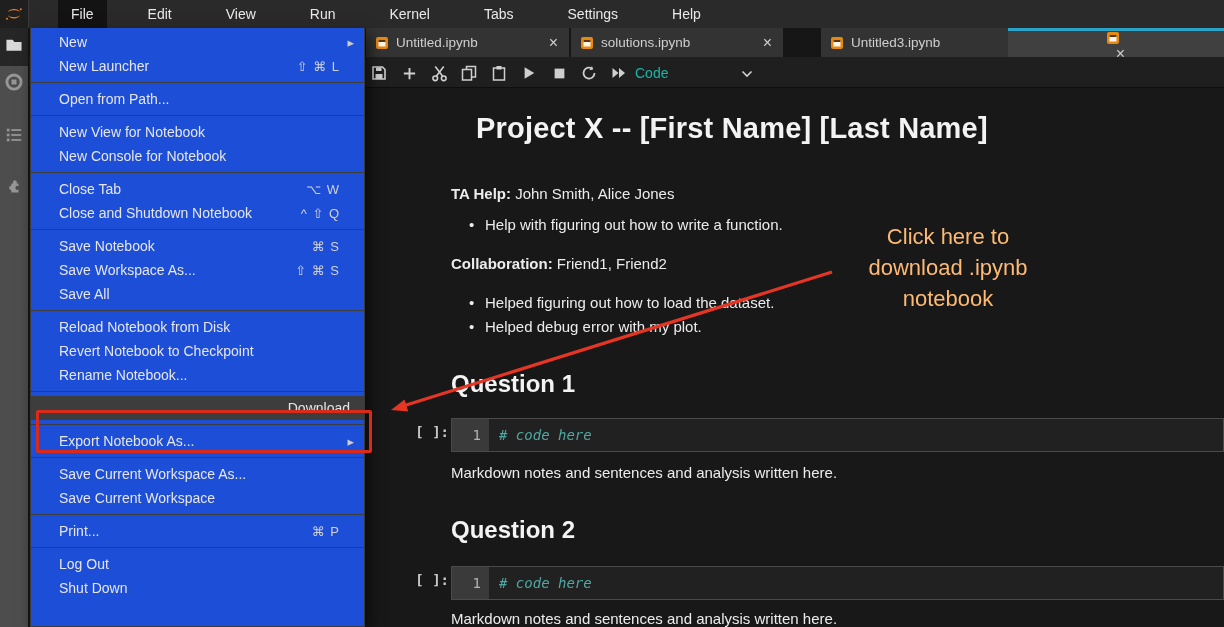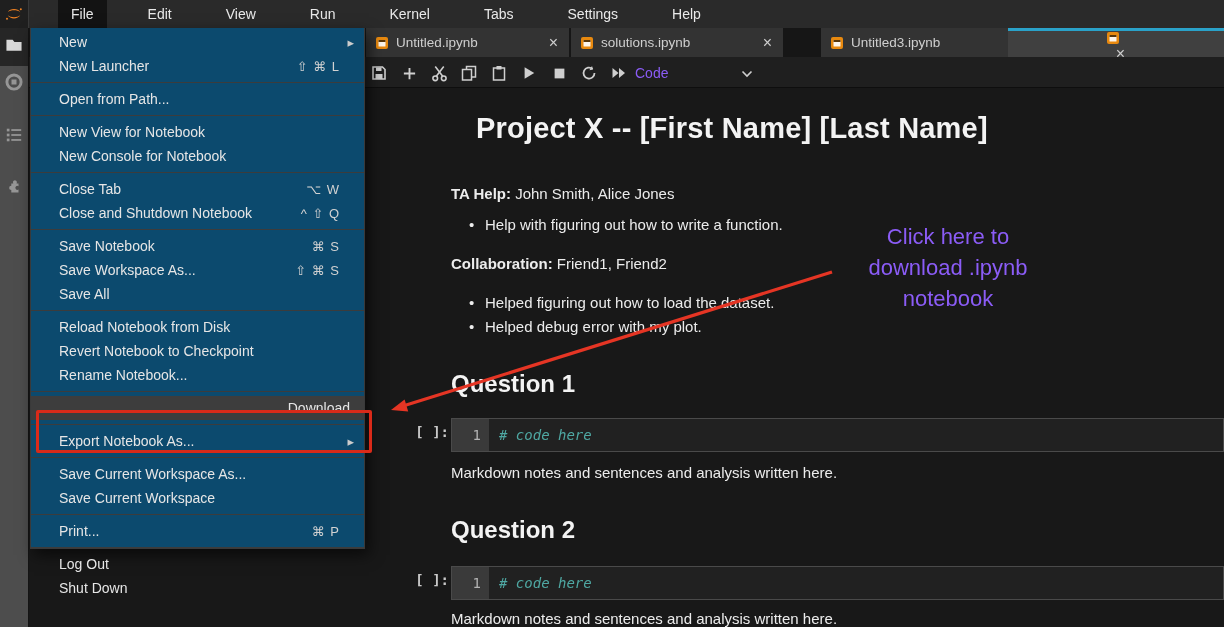--- a/index.html
+++ b/index.html
@@ -44,21 +44,21 @@
   .tab.active { background:#404040; color:#f2f2f2; border-top:3px solid #2aa2c9; padding-top:0; }
   .nb-icon { display:flex; margin-right:7px; }
   .tab-title { flex:1; white-space:nowrap; overflow:hidden; }
   .tab-close { color:#cfcfcf; font-size:16px; margin-left:8px; padding:0 3px; }
   
   .toolbar {
     position:absolute; left:29px; top:57px; width:1195px; height:31px;
     background:#1f1f1f; border-bottom:1px solid #0e0e0e; z-index:5;
   }
   .tb-btn { position:absolute; top:4px; width:24px; height:24px; display:flex; align-items:center; justify-content:center; }
-  .celltype { position:absolute; top:0; left:600px; width:130px; height:31px; display:flex; align-items:center; justify-content:space-between; color:#8b5cf6; font-size:14px; padding:0 6px; }
+  .celltype { position:absolute; top:0; left:600px; width:130px; height:31px; display:flex; align-items:center; justify-content:space-between; color:#14b8a6; font-size:14px; padding:0 6px; }
   
   .content { position:absolute; left:29px; top:88px; width:1195px; height:539px; background:#181818; z-index:1; }
   .abs { position:absolute; }
   .nb-title { left:447px; top:24px; font-size:29px; font-weight:700; color:#f3f3f3; letter-spacing:0.2px; }
   .nb-text { font-size:15px; color:#ececec; }
   .bold { font-weight:700; }
   .bullet-row { display:flex; }
   .bullet-dot { width:16px; color:#ececec; font-size:15px; }
   .q-head { font-size:24px; font-weight:700; color:#f3f3f3; }
   .cell {
@@ -72,42 +72,42 @@
   .codeline {
     flex:1; display:flex; align-items:center; padding-left:10px;
     font-family:"DejaVu Sans Mono", monospace; font-style:italic; font-size:14px; color:#4fa8a3;
   }
   .prompt {
     position:absolute; width:44px; text-align:right; font-family:"DejaVu Sans Mono", monospace;
     font-weight:700; font-size:14px; color:#c9c9c9;
   }
   
   .dropdown {
-    position:absolute; left:30px; top:28px; width:335px; height:521px;
-    background:#0c4a6e; border:1px solid #3a3a3a; border-top:none;
+    position:absolute; left:30px; top:28px; width:335px; height:599px;
+    background:#1d4ed8; border:1px solid #3a3a3a; border-top:none;
     box-shadow:4px 6px 14px rgba(0,0,0,0.6); z-index:40; padding-top:2px;
   }
   .menu-item {
     height:24px; display:flex; align-items:center; padding:0 14px 0 28px;
     color:#e6e6e6; font-size:14px; position:relative; cursor:default; white-space:nowrap;
   }
   .menu-item.hovered { background:#3d3d3d;text-align:right; }
   .mi-label { flex:1; }
   .mi-shortcut { color:#d2d2d2; font-size:13px; letter-spacing:1px; padding-right:10px; }
   .mi-arrow { position:absolute; right:10px; color:#cccccc; font-size:13px; }
   .menu-sep { height:1px; background:#3c3c3c; margin:4px 0; }
   
   .red-box {
     position:absolute; left:36px; top:410px; width:336px; height:43px;
     border:3px solid #da2a19; z-index:50; border-radius:2px;
   }
   .arrow-svg { position:absolute; left:0; top:0; z-index:55; pointer-events:none; }
   .annotation {
     position:absolute; left:828px; top:221px; width:240px; text-align:center;
-    color:#8b5cf6; font-size:22px; line-height:31px; z-index:56;
+    color:#fdba74; font-size:22px; line-height:31px; z-index:56;
   }
 </style>
 </head>
 <body>
 
 <div class="page">
 
   <div class="content">
     <div class="abs nb-title">Project X -- [First Name] [Last Name]</div>
 

